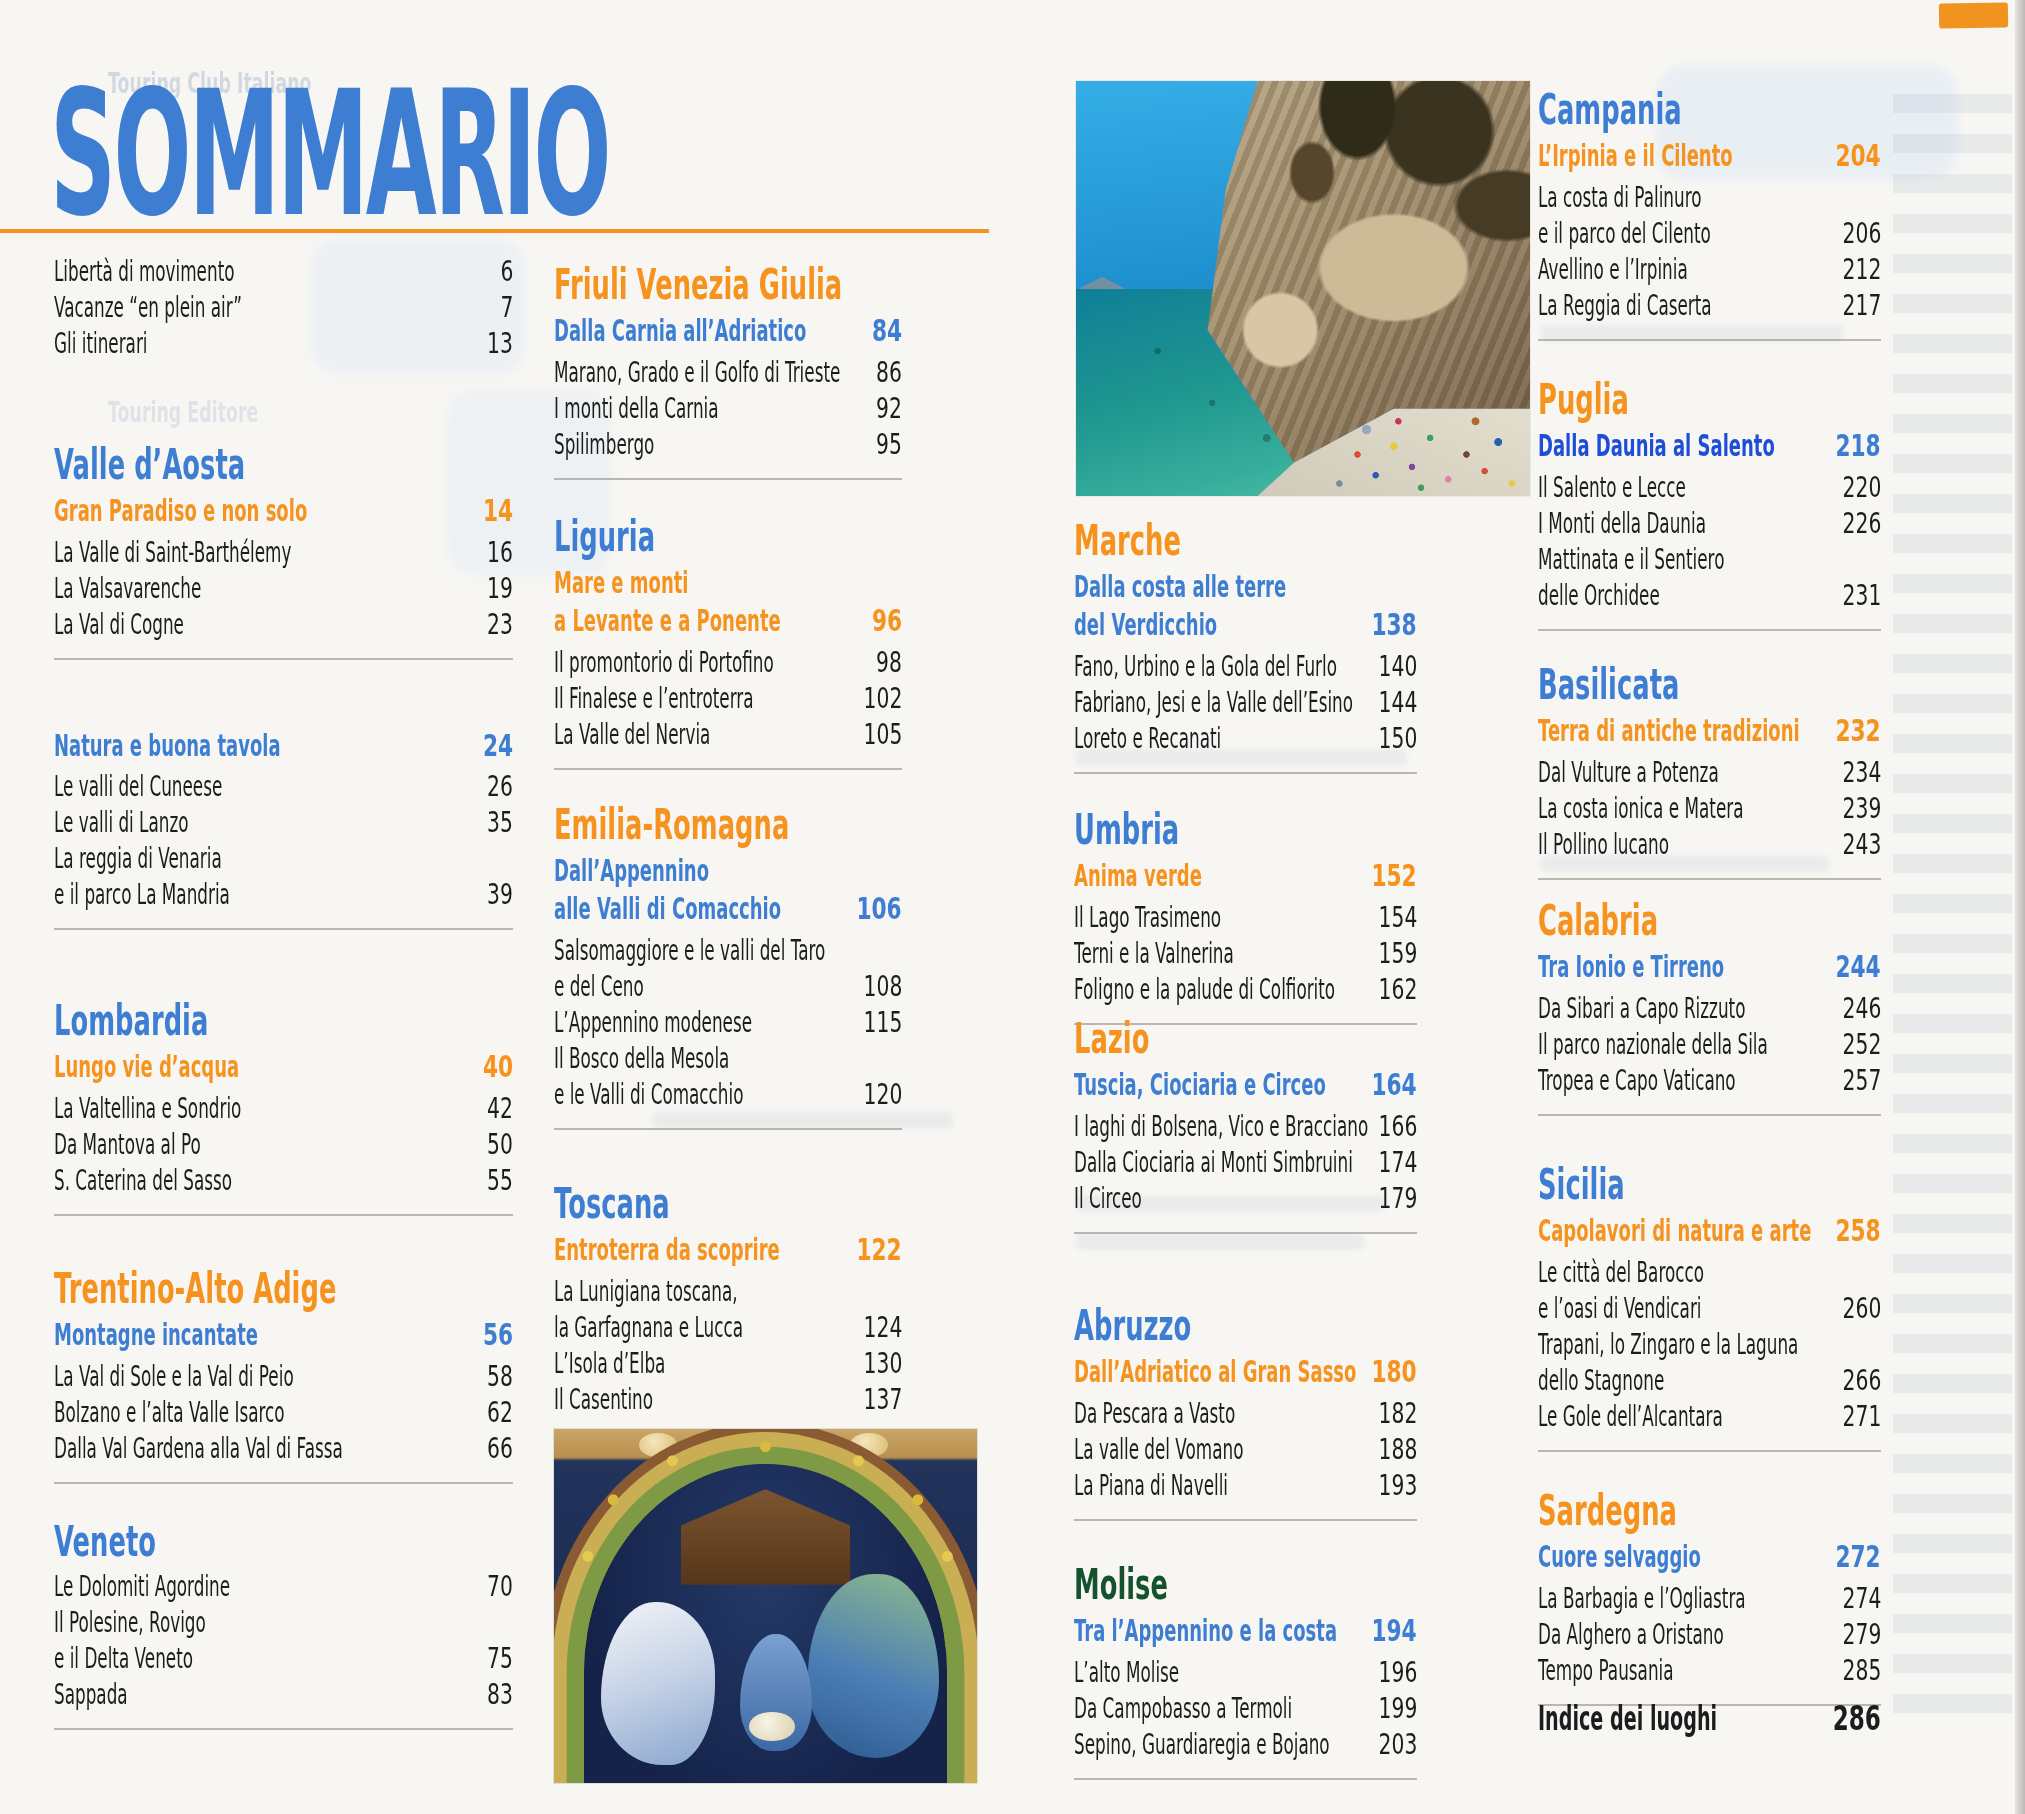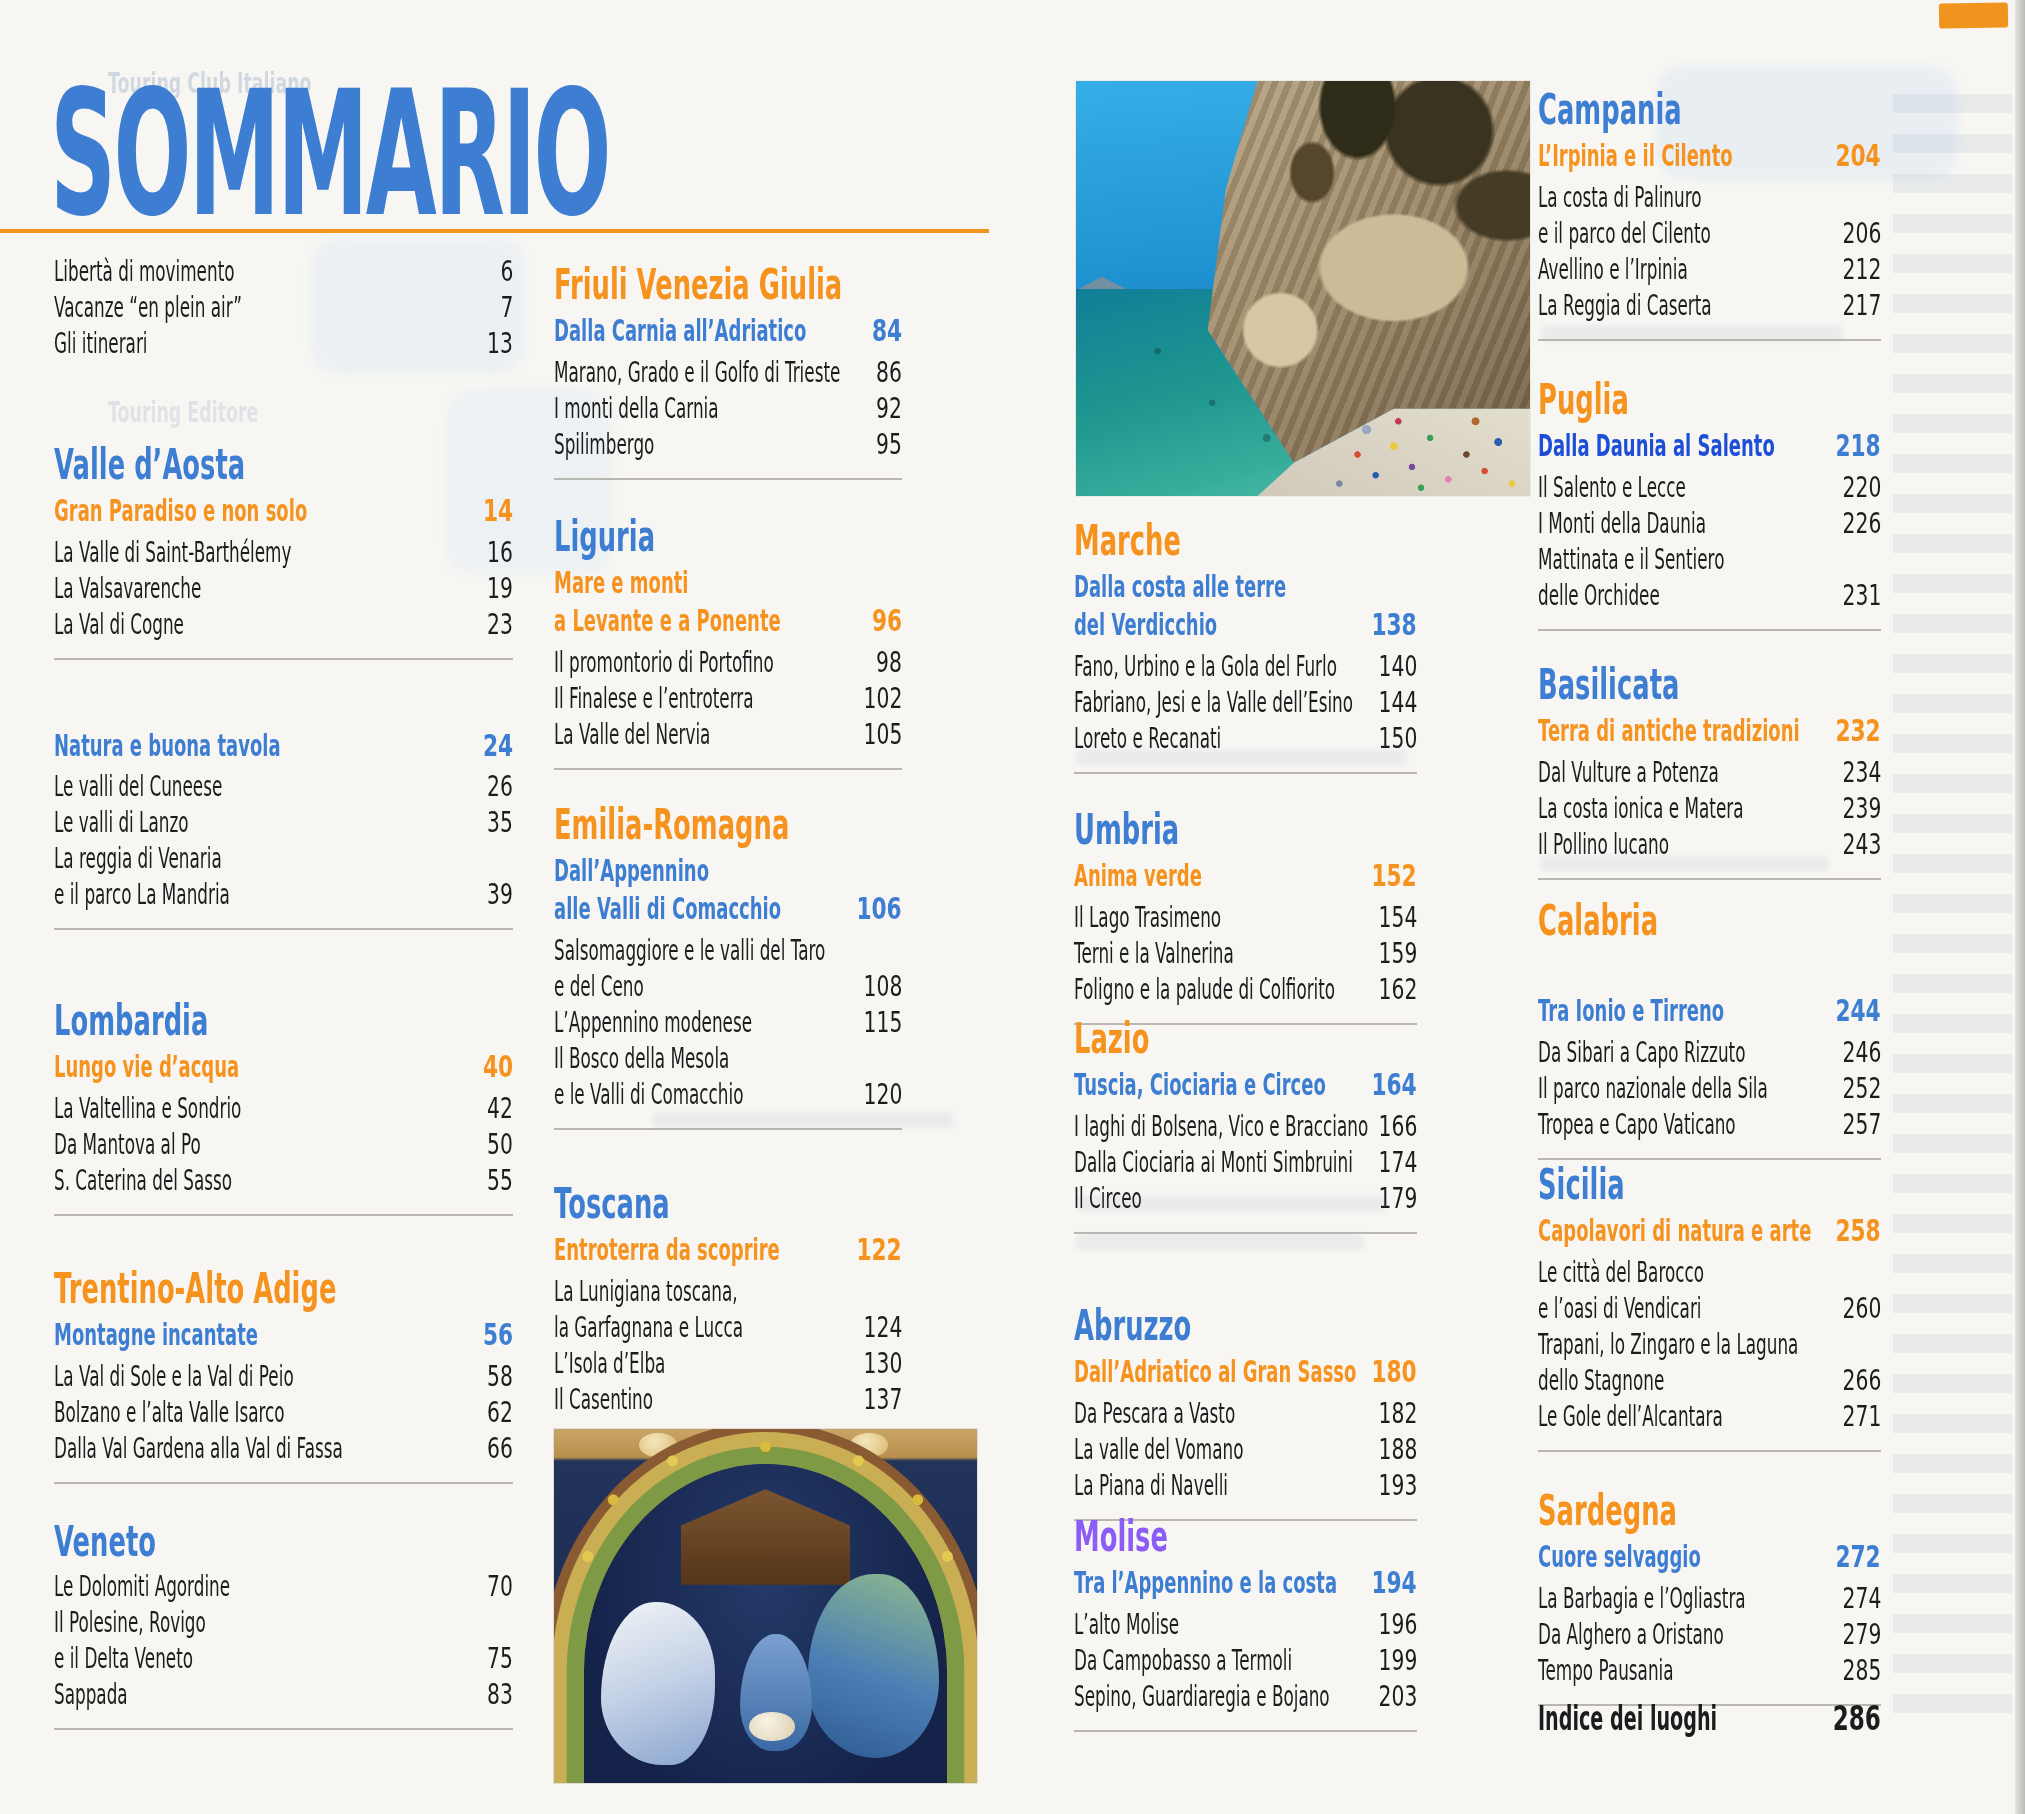--- a/index.html
+++ b/index.html
@@ -467,21 +467,21 @@
             <div class="p"><span>188</span></div>
           </div>
           <div class="row">
             <div class="t"><span>La Piana di Navelli</span></div>
             <div class="p"><span>193</span></div>
           </div>
         </div>
         <div class="rule"></div>
       </div>
       <div class="col-block" style="left: 1074px; top: 1513px; width: 343px; position: absolute;">
-        <h2 class="sec-h" style="color: #8b5cf6;"><span>Molise</span></h2>
+        <h2 class="sec-h" style="color: #14532d; margin-top: 48px;"><span>Molise</span></h2>
         <div class="row sub">
           <div class="t" style="color: rgb(62, 126, 210);"><span>Tra l’Appennino e la costa</span></div>
           <div class="p" style="color: rgb(62, 126, 210);"><span style="font-weight: bold;">194</span></div>
         </div>
         <div class="items">
           <div class="row">
             <div class="t"><span>L’alto Molise</span></div>
             <div class="p"><span>196</span></div>
           </div>
           <div class="row">
@@ -565,21 +565,21 @@
           <div class="row">
             <div class="t"><span>Il Pollino lucano</span></div>
             <div class="p"><span>243</span></div>
           </div>
         </div>
         <div class="rule"></div>
       </div>
       <div class="col-block" style="left: 1538px; top: 897px; width: 343px; position: absolute;">
         <h2 class="sec-h" style="color: rgb(246, 146, 30);"><span>Calabria</span></h2>
         <div class="row sub">
-          <div class="t" style="color: rgb(62, 126, 210); margin-top: 44px;"><span>Tra Ionio e Tirreno</span></div>
+          <div class="t" style="color: rgb(62, 126, 210);"><span>Tra Ionio e Tirreno</span></div>
           <div class="p" style="color: rgb(62, 126, 210);"><span style="font-weight: bold;">244</span></div>
         </div>
         <div class="items">
           <div class="row">
             <div class="t"><span>Da Sibari a Capo Rizzuto</span></div>
             <div class="p"><span>246</span></div>
           </div>
           <div class="row">
             <div class="t"><span>Il parco nazionale della Sila</span></div>
             <div class="p"><span>252</span></div>

